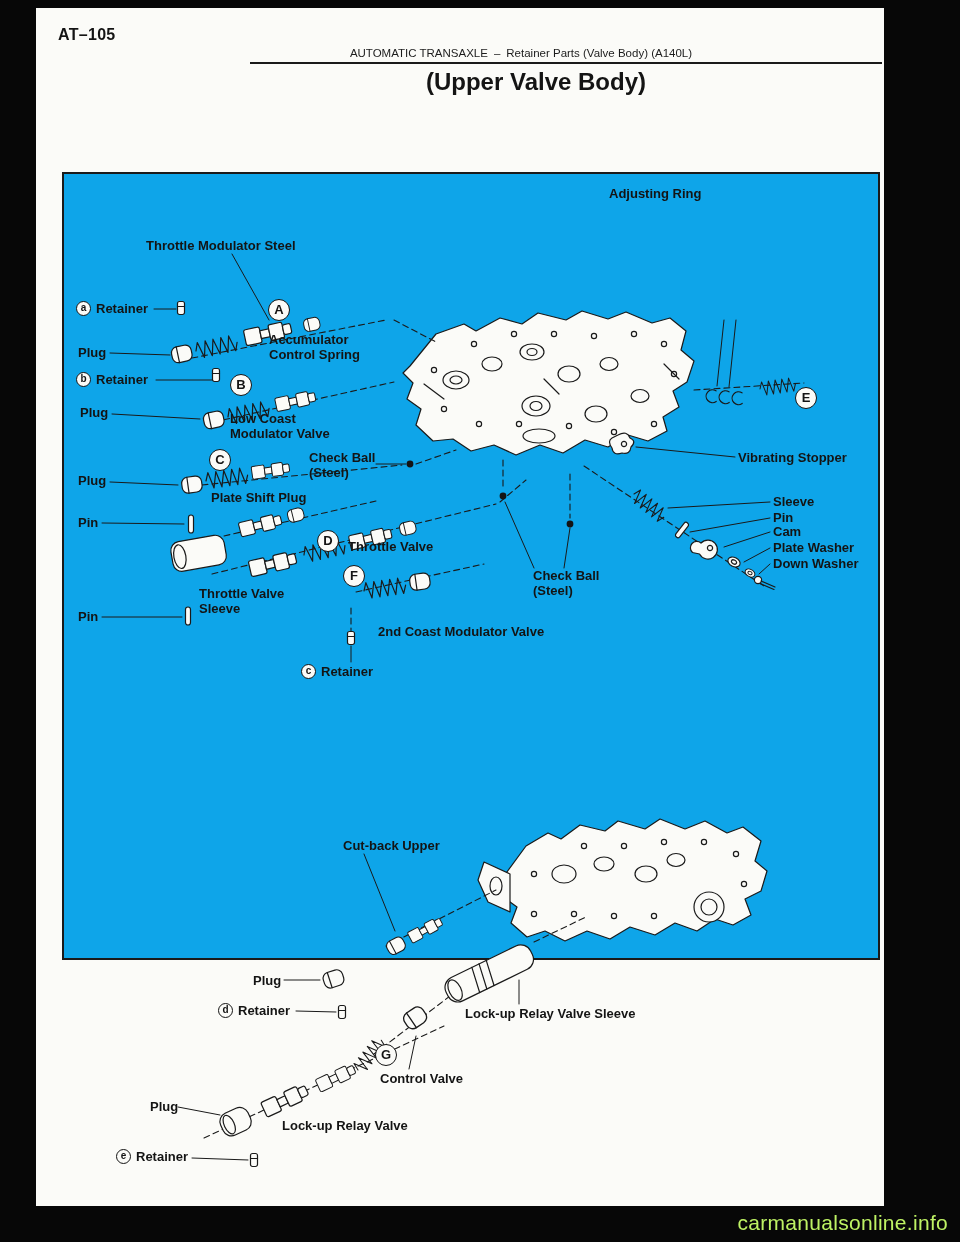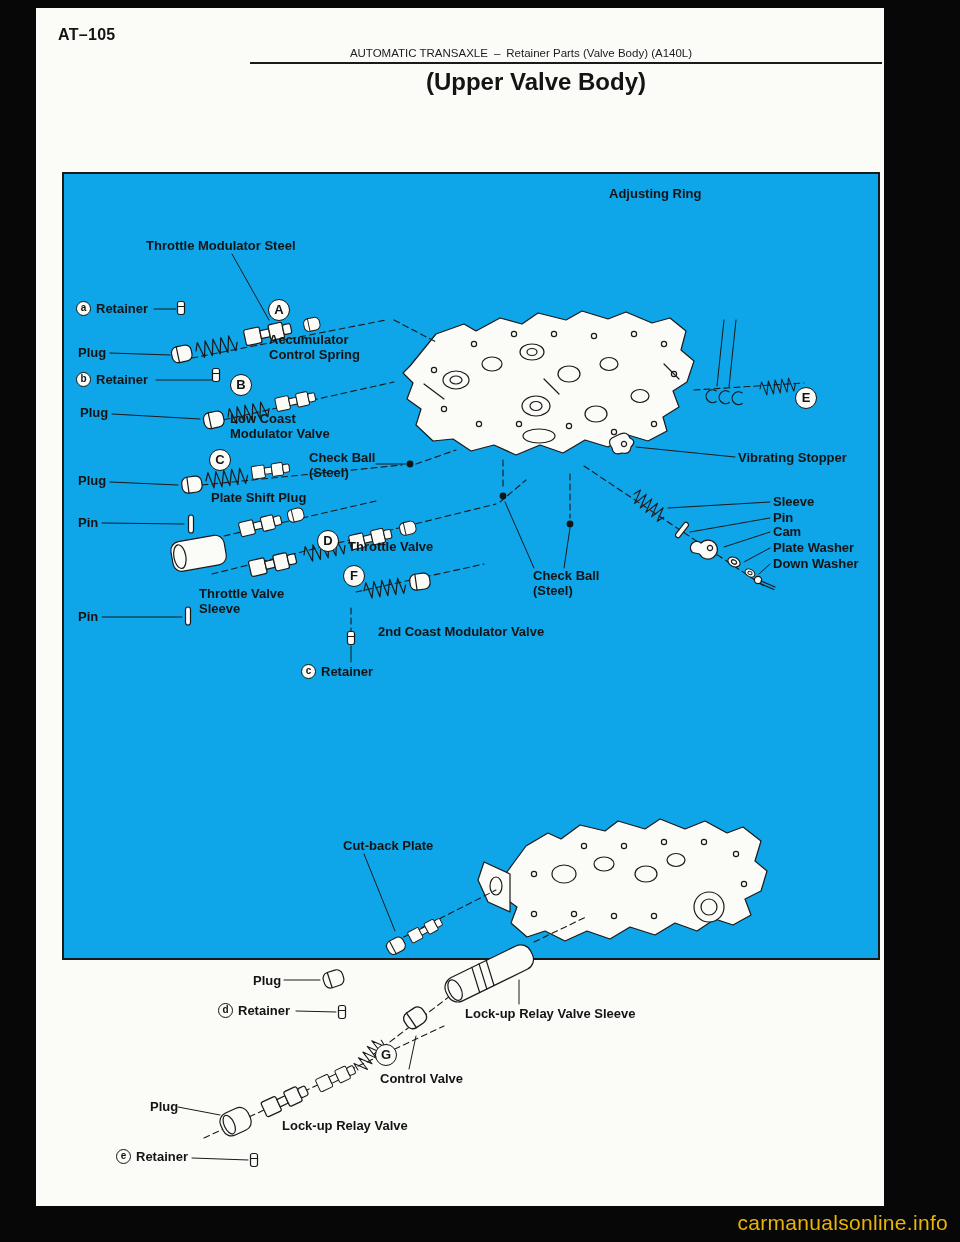--- a/index.html
+++ b/index.html
@@ -15,21 +15,21 @@
   .title1{font-size:24px;font-weight:bold}
   .title2{font-size:19px;font-weight:bold;margin-top:7px;letter-spacing:.4px}
   .diagram-box{position:absolute;left:26px;top:164px;width:818px;height:788px;border:2px solid #1a1a1a;background:#0ea5e9}
   .art{position:absolute;left:0;top:0;width:814px;height:1036px}
   .lbl{position:absolute;font-size:13px;font-weight:bold;line-height:15px;white-space:pre-line;color:#141414}
   .row{display:flex;align-items:center;gap:5px;white-space:nowrap}
   .circ{position:absolute;border:1.6px solid #141414;border-radius:50%;text-align:center;font-weight:bold;background:#fbfbf8;color:#141414}
   .circ.lg{width:22px;height:22px;line-height:19px;font-size:13px}
   .circ.sm{position:static;width:15px;height:15px;line-height:12px;font-size:10px;flex:0 0 15px}
   .notebox{position:absolute;left:543px;top:30px;width:250px;border:1.8px solid #141414;padding:5px 7px;font-size:13px;font-weight:bold;line-height:17px;white-space:pre-line;background:#fbfbf8}
-  .watermark{position:absolute;right:12px;bottom:7px;font-size:21px;color:#eab308;letter-spacing:.3px}
+  .watermark{position:absolute;right:12px;bottom:7px;font-size:21px;color:#bef264;letter-spacing:.3px}
 </style>
 </head>
 <body>
 
 <div class="frame">
   <div class="page">
 
     <div class="page-code">AT–105</div>
 
     <div class="header-line">
@@ -313,21 +313,21 @@
       <div class="circ lg" style="left:731px;top:213px">E</div>
       <div class="lbl" style="left:674px;top:276px">Vibrating Stopper</div>
       <div class="lbl" style="left:709px;top:320px">Sleeve</div>
       <div class="lbl" style="left:709px;top:336px">Pin</div>
       <div class="lbl" style="left:709px;top:350px">Cam</div>
       <div class="lbl" style="left:709px;top:366px">Plate Washer</div>
       <div class="lbl" style="left:709px;top:382px">Down Washer</div>
       <div class="lbl" style="left:469px;top:394px">Check Ball
 (Steel)</div>
 
-      <div class="lbl" style="left:279px;top:664px">Cut-back Plate</div>
+      <div class="lbl" style="left:279px;top:664px">Cut-back Upper</div>
       <div class="lbl" style="left:189px;top:799px">Plug</div>
       <div class="lbl row" style="left:154px;top:829px">
           <span class="circ sm">d</span>
           <span>Retainer</span>
         </div>
       <div class="lbl" style="left:401px;top:832px">Lock-up Relay Valve Sleeve</div>
       <div class="circ lg" style="left:311px;top:870px">G</div>
       <div class="lbl" style="left:316px;top:897px">Control Valve</div>
       <div class="lbl" style="left:86px;top:925px">Plug</div>
       <div class="lbl" style="left:218px;top:944px">Lock-up Relay Valve</div>

